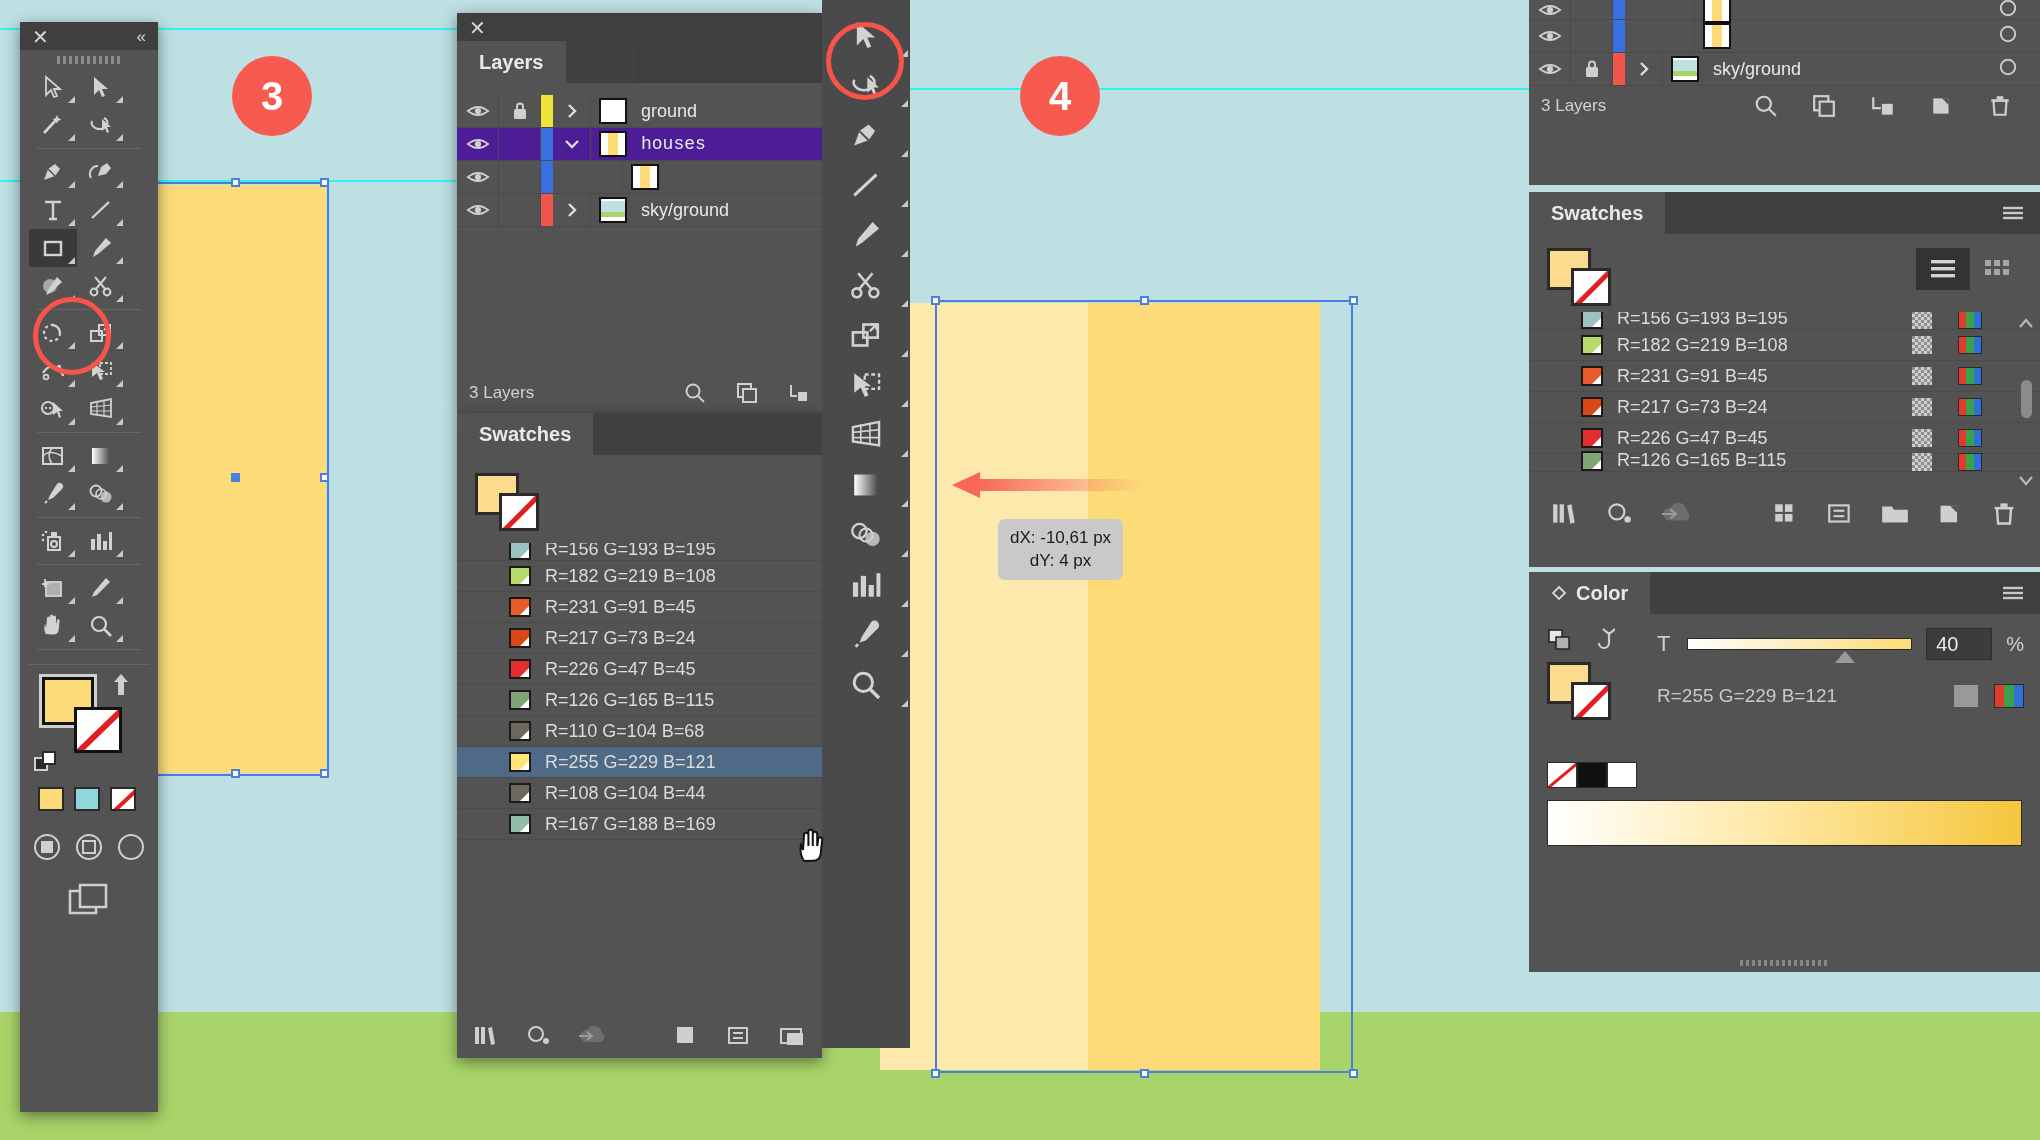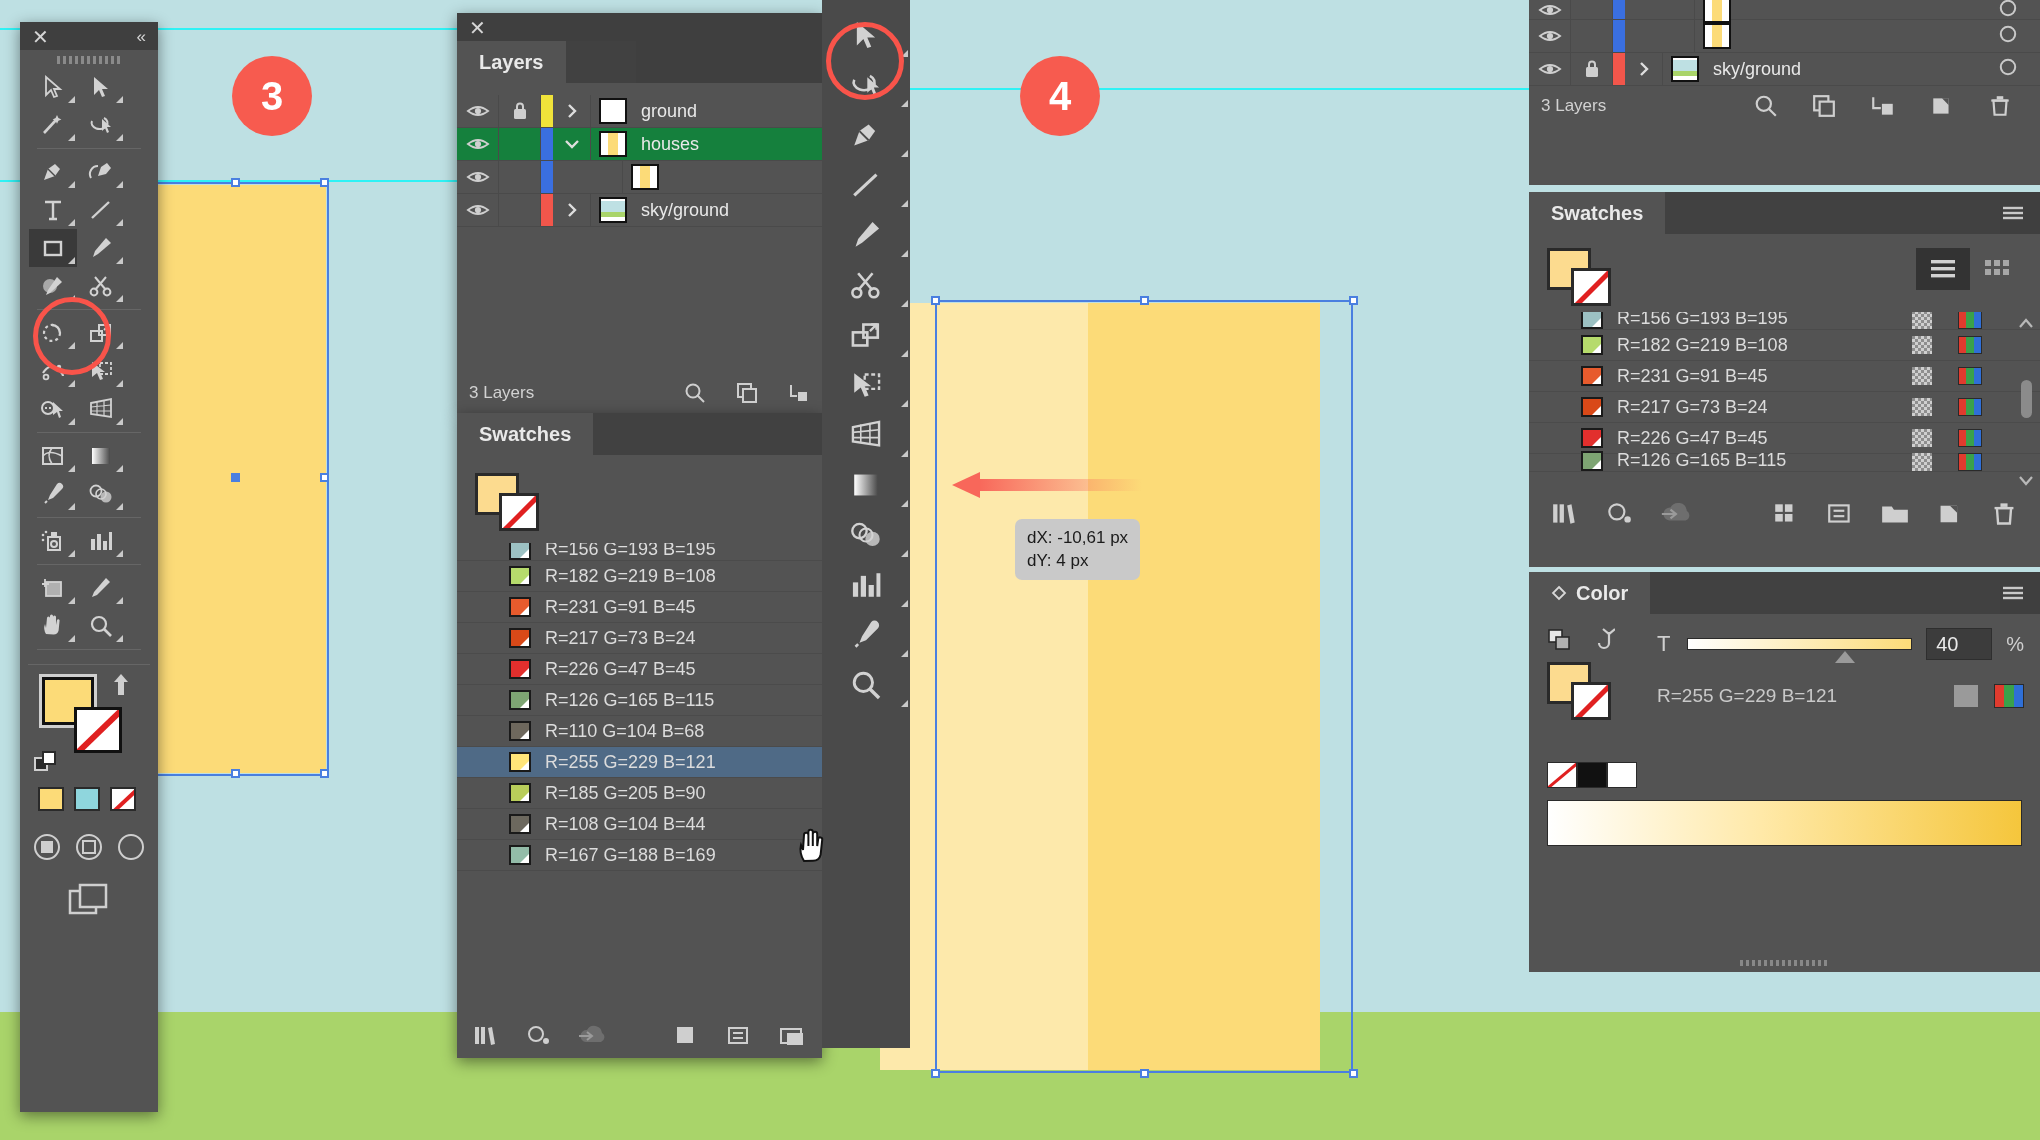--- a/index.html
+++ b/index.html
@@ -63,21 +63,21 @@
     display:flex; align-items:center; padding:0 22px;
   }
   .tab.inactive { background:#414141; width:70px; }
   .panel-menu-icon { margin-left:auto; display:flex; align-items:center; padding-right:14px; }
 
   .close-x { color:#d6d6d6; font-size:20px; position:absolute; left:12px; top:3px; }
   .collapse-x { color:#d6d6d6; font-size:17px; position:absolute; right:12px; top:5px; }
 
   
   .layer-row { display:flex; align-items:center; height:33px; border-bottom:1px solid #4a4a4a; }
-  .layer-row.sel { background:#15803d; }
+  .layer-row.sel { background:#4c1d95;font-family:Liberation Mono, monospace; }
   .lcell { display:flex; align-items:center; justify-content:center; border-right:1px solid #4a4a4a; height:100%; }
   .lcell.eye { width:42px; }
   .lcell.lock { width:42px; }
   .lcell.colorbar { width:12px; border-right:none; }
   .lcell.disc { width:38px; }
   .thumb { width:28px; height:26px; border:2px solid #111; background:#fff; margin-left:8px; flex:none; }
   .lname { color:#e9e9e9; font-size:18px; margin-left:14px; white-space:nowrap; }
   .layers-footer { display:flex; align-items:center; height:40px; color:#d2d2d2; font-size:17px; padding:0 12px; }
 
   
@@ -182,21 +182,21 @@
 
     <div class="ghost-arrow" style="left:122px; top:472px; width:190px;">
       <div class="tail"></div>
       <div class="head"></div>
     </div>
 
     <svg class="cursor-arrow" style="left:110px; top:512px;" width="26" height="36" viewBox="0 0 26 36">
       <path d="M2 1 L2 31 L9 24 L14 34 L19 31 L14 22 L23 22 Z" fill="#111" stroke="#fff" stroke-width="1.3"></path>
     </svg>
 
-    <div class="tooltip" style="left:185px; top:519px;">
+    <div class="tooltip" style="left:168px; top:519px;text-align:center;">
       <div>dX: -10,61 px</div>
       <div>dY: 4 px</div>
     </div>
 
     <div class="badge" style="left:190px; top:56px;">
       <span>4</span>
     </div>
   </div>
 </div>
 
@@ -660,24 +660,20 @@
         <span class="sw-chip" style="background:#7ea573;"></span>
         <span class="sw-label">R=126 G=165 B=115</span>
       </div>
       <div class="swatch-row">
         <span class="sw-chip" style="background:#6e685d;"></span>
         <span class="sw-label">R=110 G=104 B=68</span>
       </div>
       <div class="swatch-row sel">
         <span class="sw-chip" style="background:#ffe579;"></span>
         <span class="sw-label">R=255 G=229 B=121</span>
-      </div>
-      <div class="swatch-row">
-        <span class="sw-chip" style="background:#b9cd5a;"></span>
-        <span class="sw-label">R=185 G=205 B=90</span>
       </div>
       <div class="swatch-row">
         <span class="sw-chip" style="background:#6c685e;"></span>
         <span class="sw-label">R=108 G=104 B=44</span>
       </div>
       <div class="swatch-row">
         <span class="sw-chip" style="background:#93bca9;"></span>
         <span class="sw-label">R=167 G=188 B=169</span>
       </div>
     </div>

